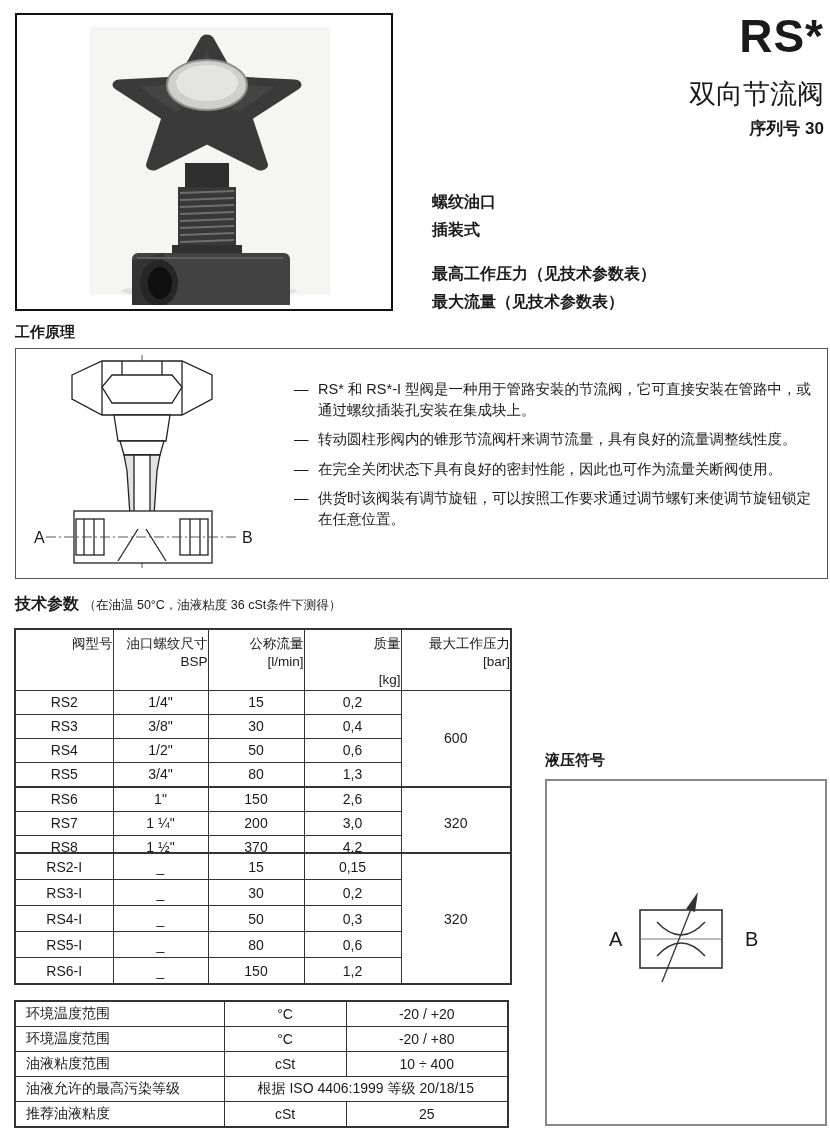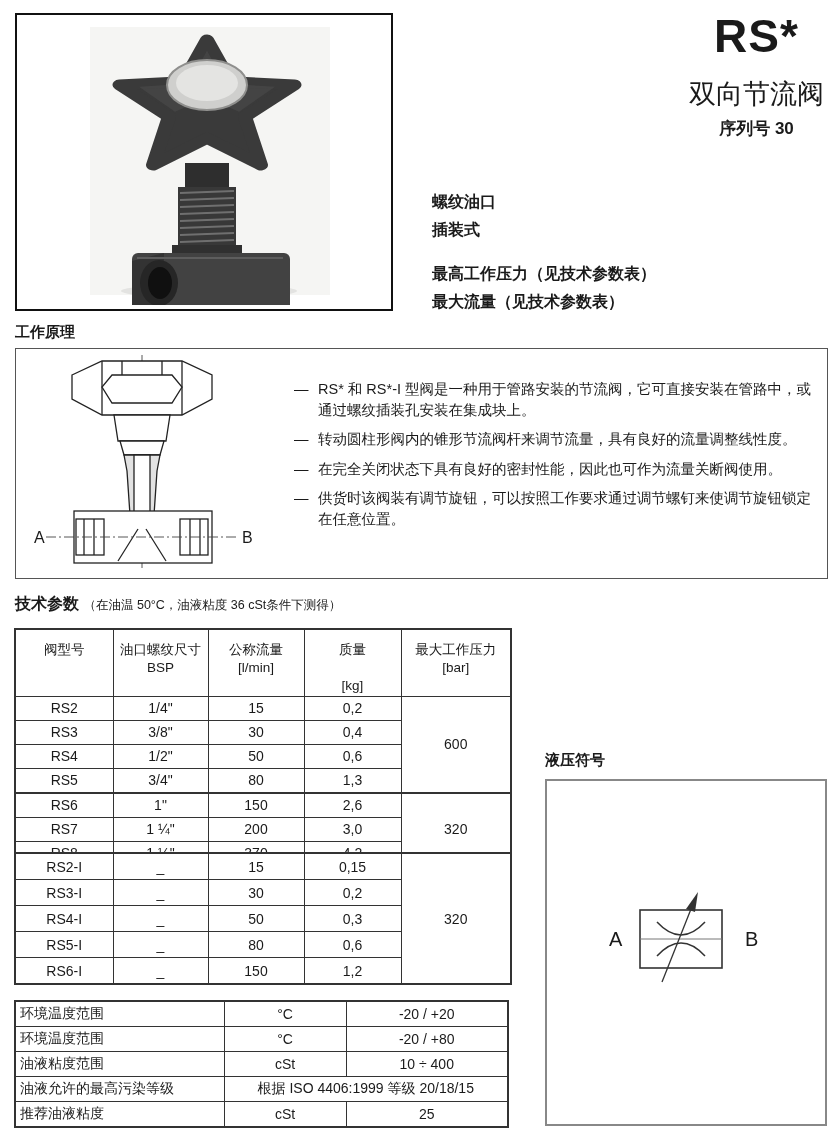--- a/index.html
+++ b/index.html
@@ -2,21 +2,21 @@
 <html><head>
 <meta charset="utf-8">
 <style>
   html,body{margin:0;padding:0;background:#fff;}
   .page{position:relative;width:830px;height:1131px;background:#ffffff;
         font-family:"Liberation Sans","DejaVu Sans",sans-serif;color:#1a1a1a;overflow:hidden;}
   .abs{position:absolute;}
 
   
   .photo-box{left:15px;top:13px;width:374px;height:294px;border:2px solid #111;background:#fff;}
-  .title-block{right:6px;top:12px;text-align:center;}
+  .title-block{right:6px;top:12px;text-align:right;}
   .model{font-size:46px;font-weight:bold;line-height:1.05;letter-spacing:1px;}
   .subtitle{font-size:27px;font-weight:normal;margin-top:16px;}
   .series{font-size:17px;font-weight:bold;margin-top:5px;}
 
   
   .intro{left:432px;top:188px;}
   .intro-line{font-size:16px;font-weight:bold;line-height:28px;}
   .intro-gap{height:16px;}
 
   
@@ -35,26 +35,26 @@
 
   
   table{border-collapse:collapse;table-layout:fixed;background:#fff;}
   td,th{border:1px solid #333;text-align:center;font-size:14px;font-weight:normal;
         padding:0;overflow:hidden;}
   #t1,#t2,#t3{position:absolute;}
   #t1{left:14px;top:628px;}
   #t2{left:14px;top:852px;}
   #t3{left:14px;top:1000px;}
   #t1,#t2,#t3{border:2px solid #333;}
-  #t1 th{height:52px;vertical-align:top;padding-top:11px;font-size:13.5px;line-height:1.35;}
+  #t1 th{height:52px;vertical-align:top;padding-top:5px;font-size:13.5px;line-height:1.35;text-align:right;}
   #t1 td{height:23px;}
   #t2 td{height:25px;}
   #t3 td{height:24px;}
   tr.group-sep td{border-top:2px solid #333;}
-  #t3 td.lbl{text-align:left;padding-left:4px;}
+  #t3 td.lbl{text-align:left;padding-left:10px;}
 
   
   .hs-box{left:545px;top:779px;width:278px;height:343px;border:2px solid #888;background:#fff;}
   .hs-svg{left:545px;top:876px;}
 </style>
 </head>
 <body>
 
 <div class="page">
 

